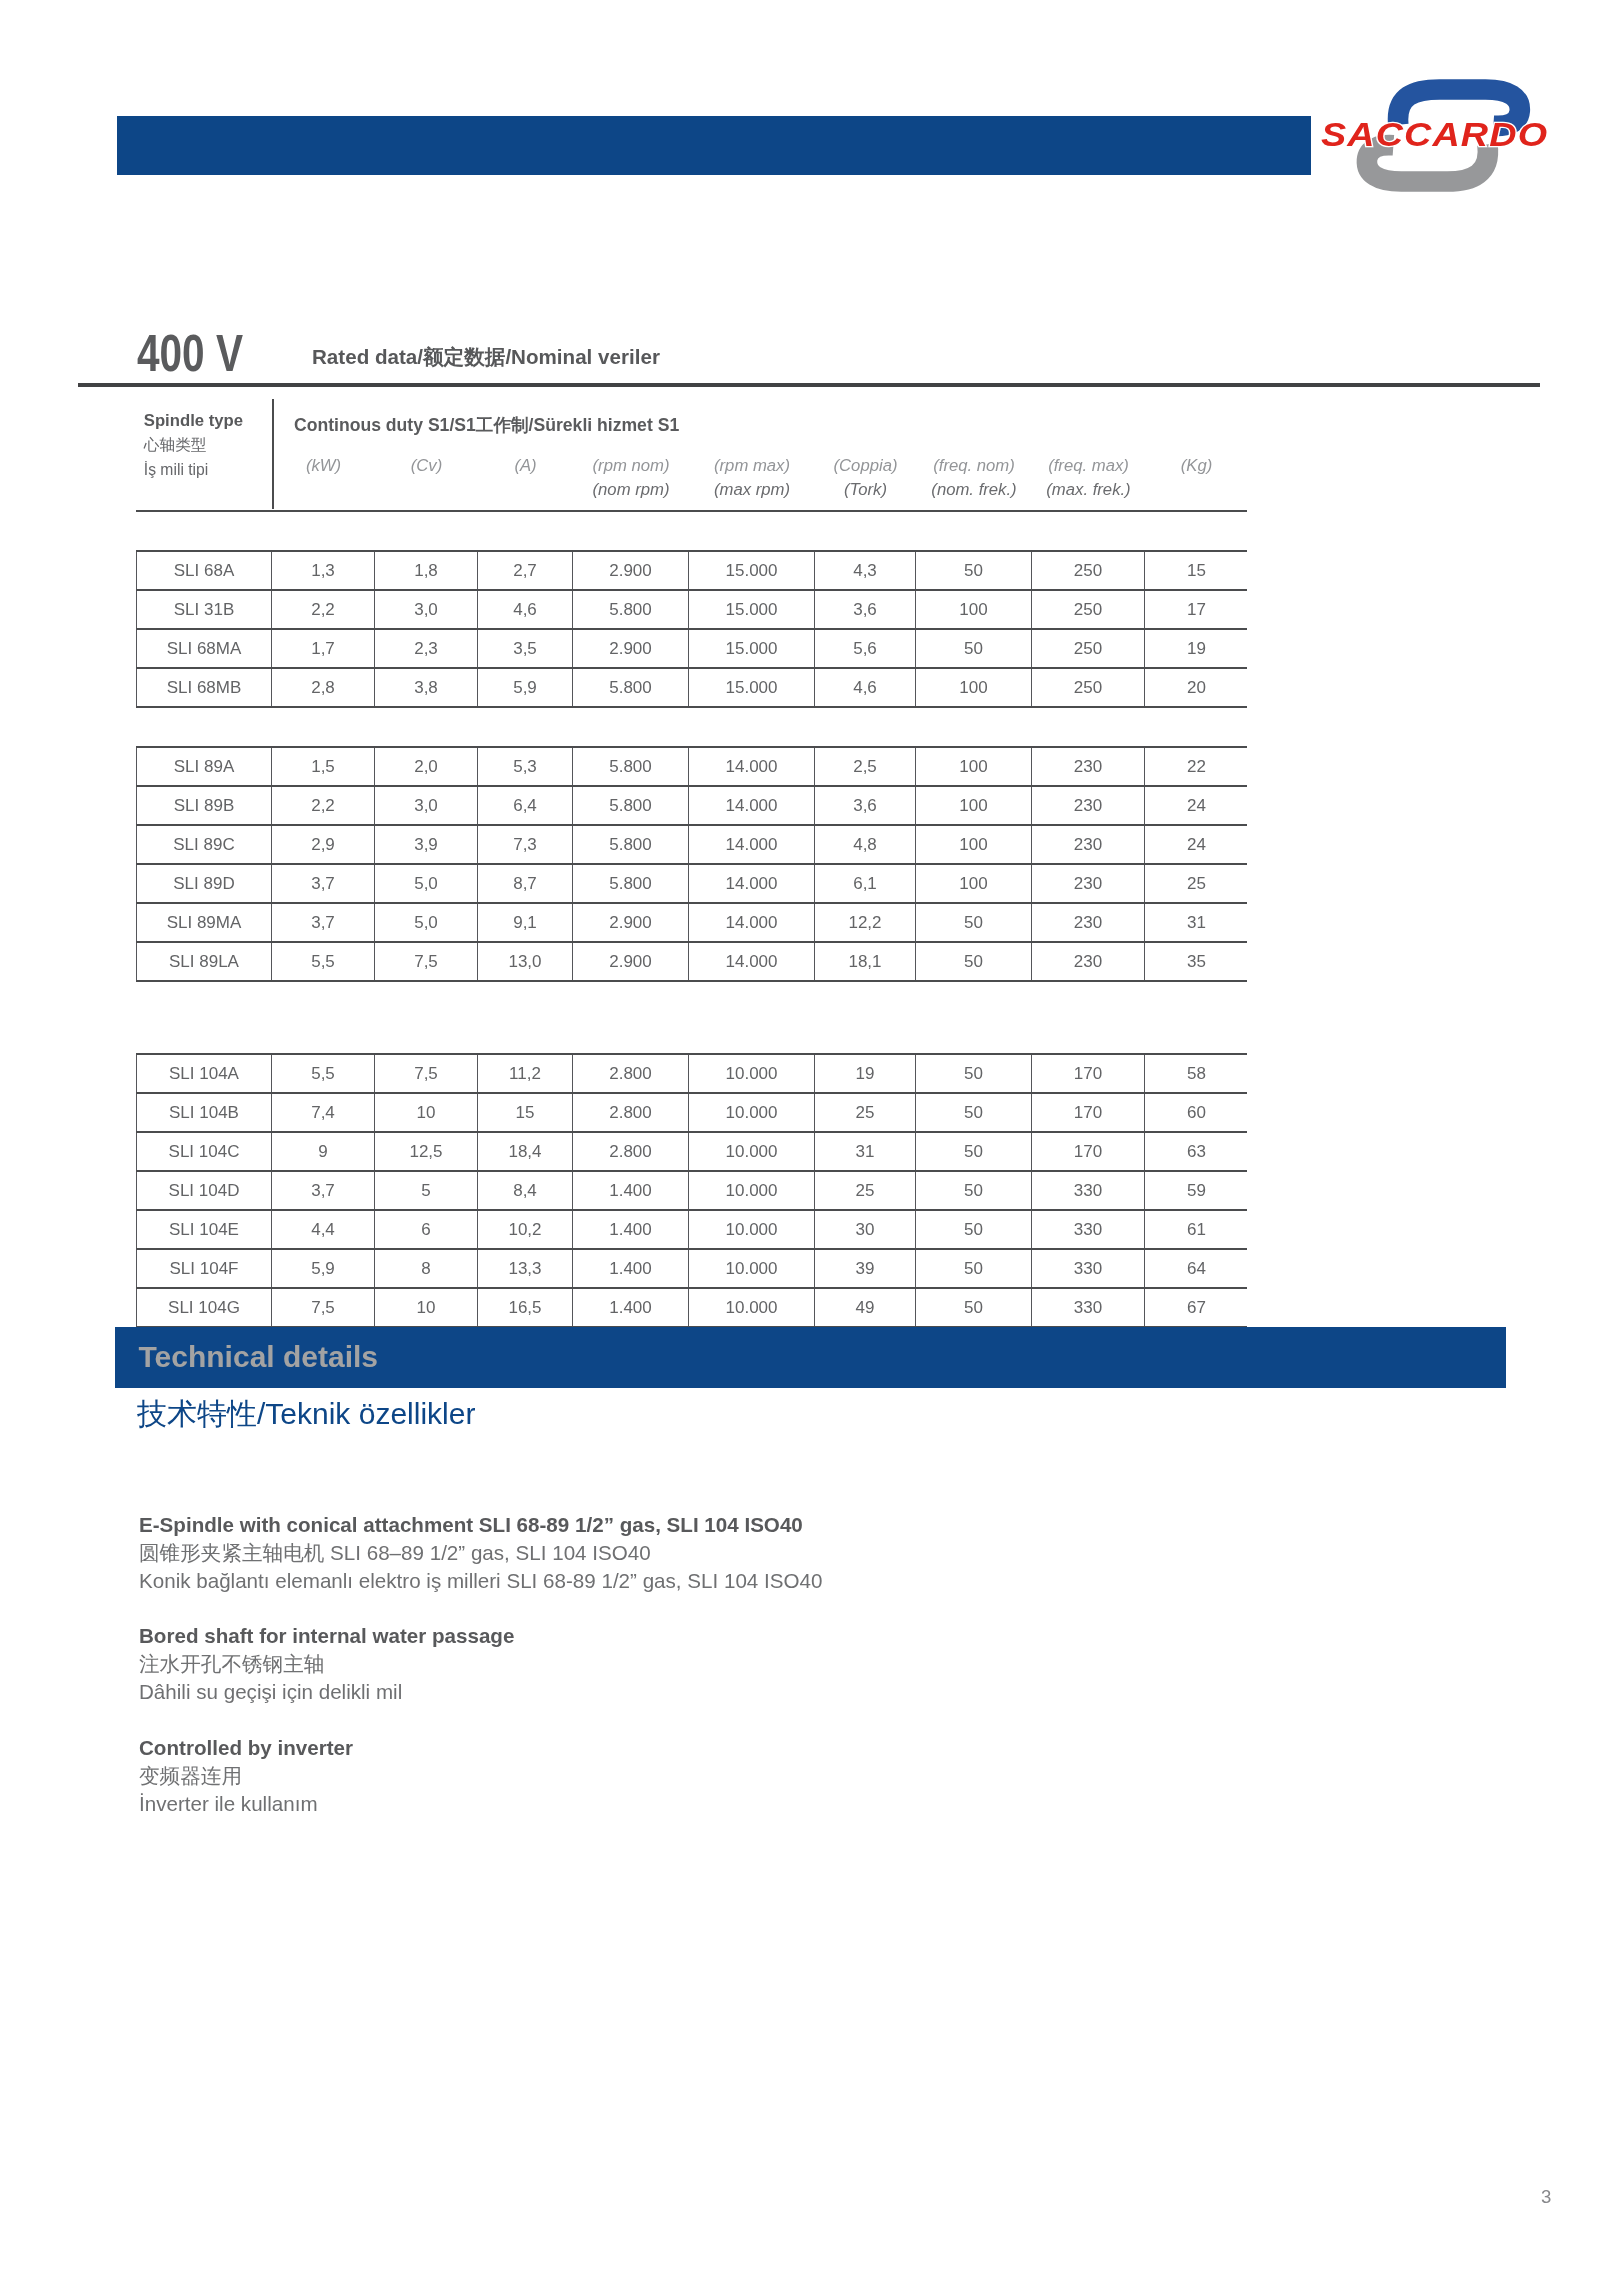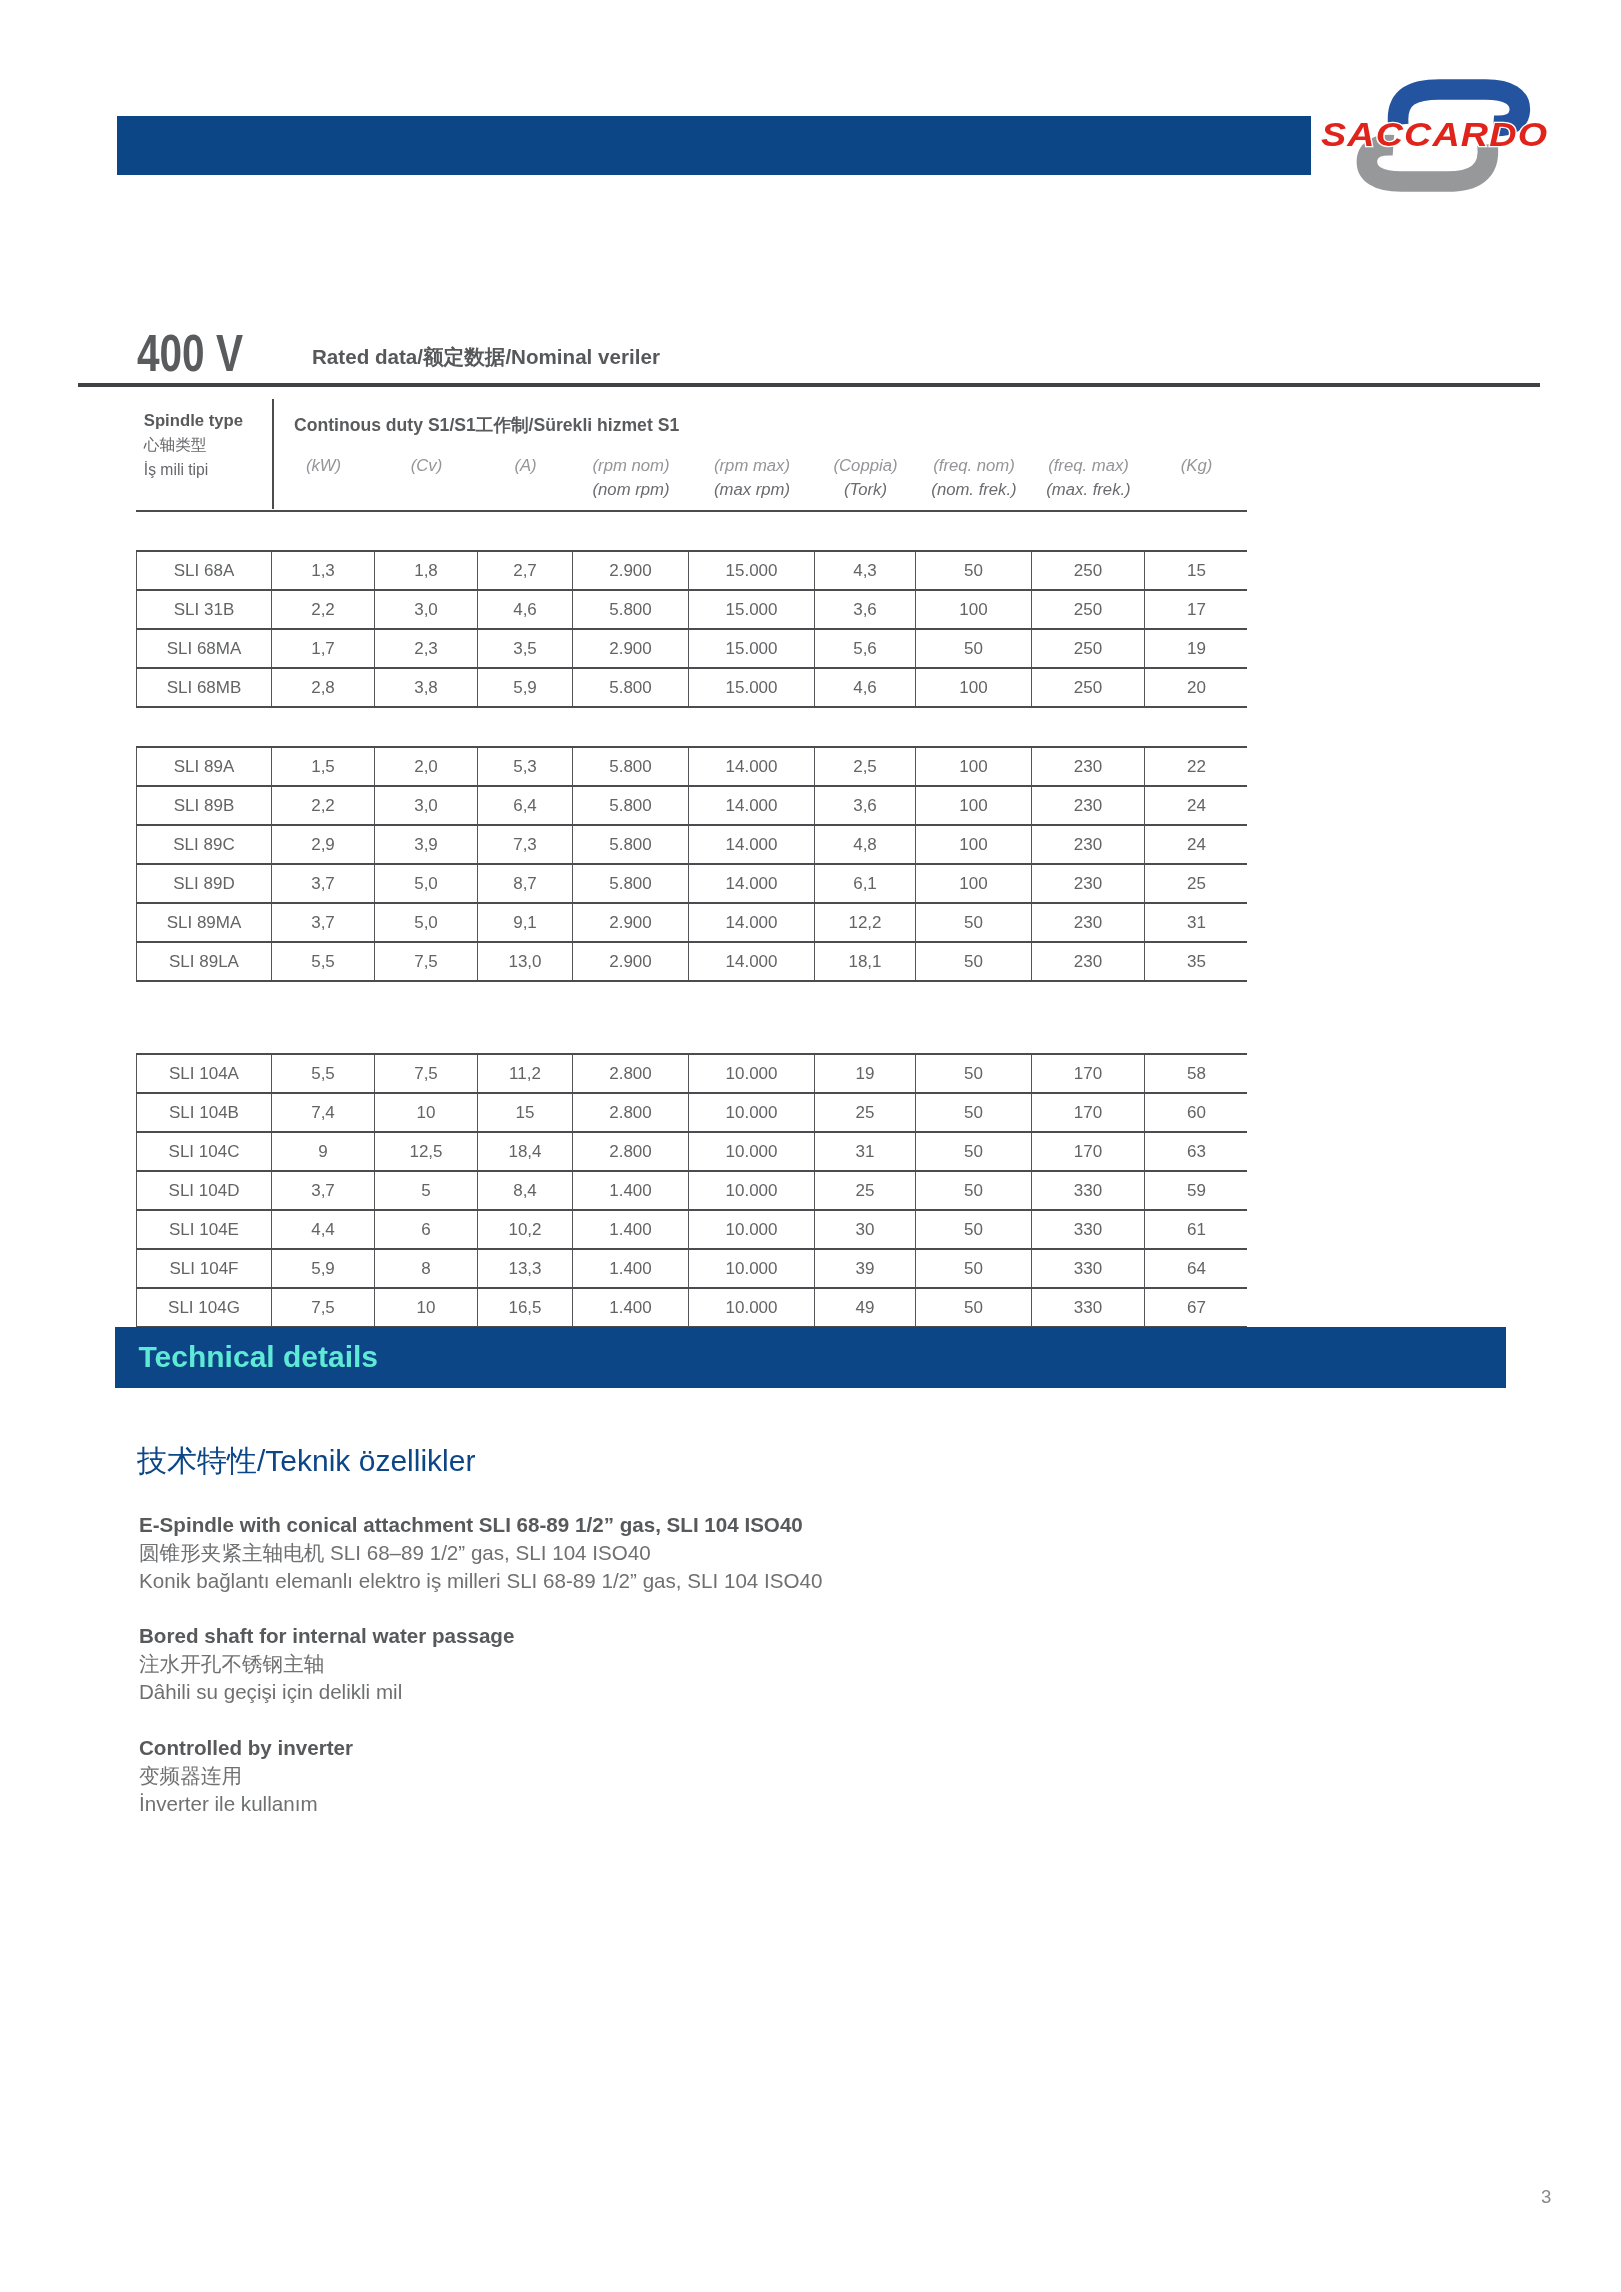--- a/index.html
+++ b/index.html
@@ -40,22 +40,22 @@
   .trow{display:grid;grid-template-columns:136px 103px 103px 95px 116px 126px 101px 116px 113px 103px;
     height:37px;border-bottom:2px solid #4b4c4e;}
   .tcell{display:flex;align-items:center;justify-content:center;
     font-size:17px;color:#636466;border-right:1.5px solid #55565a;height:100%;box-sizing:border-box;}
   .tcell.first{border-left:1.5px solid #55565a;}
   .tcell.last{border-right:none;}
 
   
   .tech-bar{left:115px;top:1327px;width:1391px;height:61px;background:#0d4687;}
   .tech-bar span{display:block;padding-left:23.5px;line-height:59px;
-    font-size:30px;font-weight:700;color:#5eead4;}
-  .tech-sub{left:137px;top:1394px;font-size:30px;font-weight:500;color:#0d4687;white-space:nowrap;margin-top:47px;}
+    font-size:30px;font-weight:700;color:#a3a3a3;}
+  .tech-sub{left:137px;top:1394px;font-size:30px;font-weight:500;color:#0d4687;white-space:nowrap;}
 
   .paras{left:139px;top:1511px;width:1235px;}
   .paras p{margin:0 0 27.4px 0;}
   .l-en{display:block;font-size:20.6px;font-weight:700;color:#58595b;line-height:28px;white-space:nowrap;}
   .l-cn,.l-tr{display:block;font-size:20.6px;font-weight:400;color:#6f7072;line-height:28px;white-space:nowrap;}
 
   .page-num{left:1541px;top:2186px;font-size:18.6px;color:#87888b;}
 </style>
 </head>
 <body>

